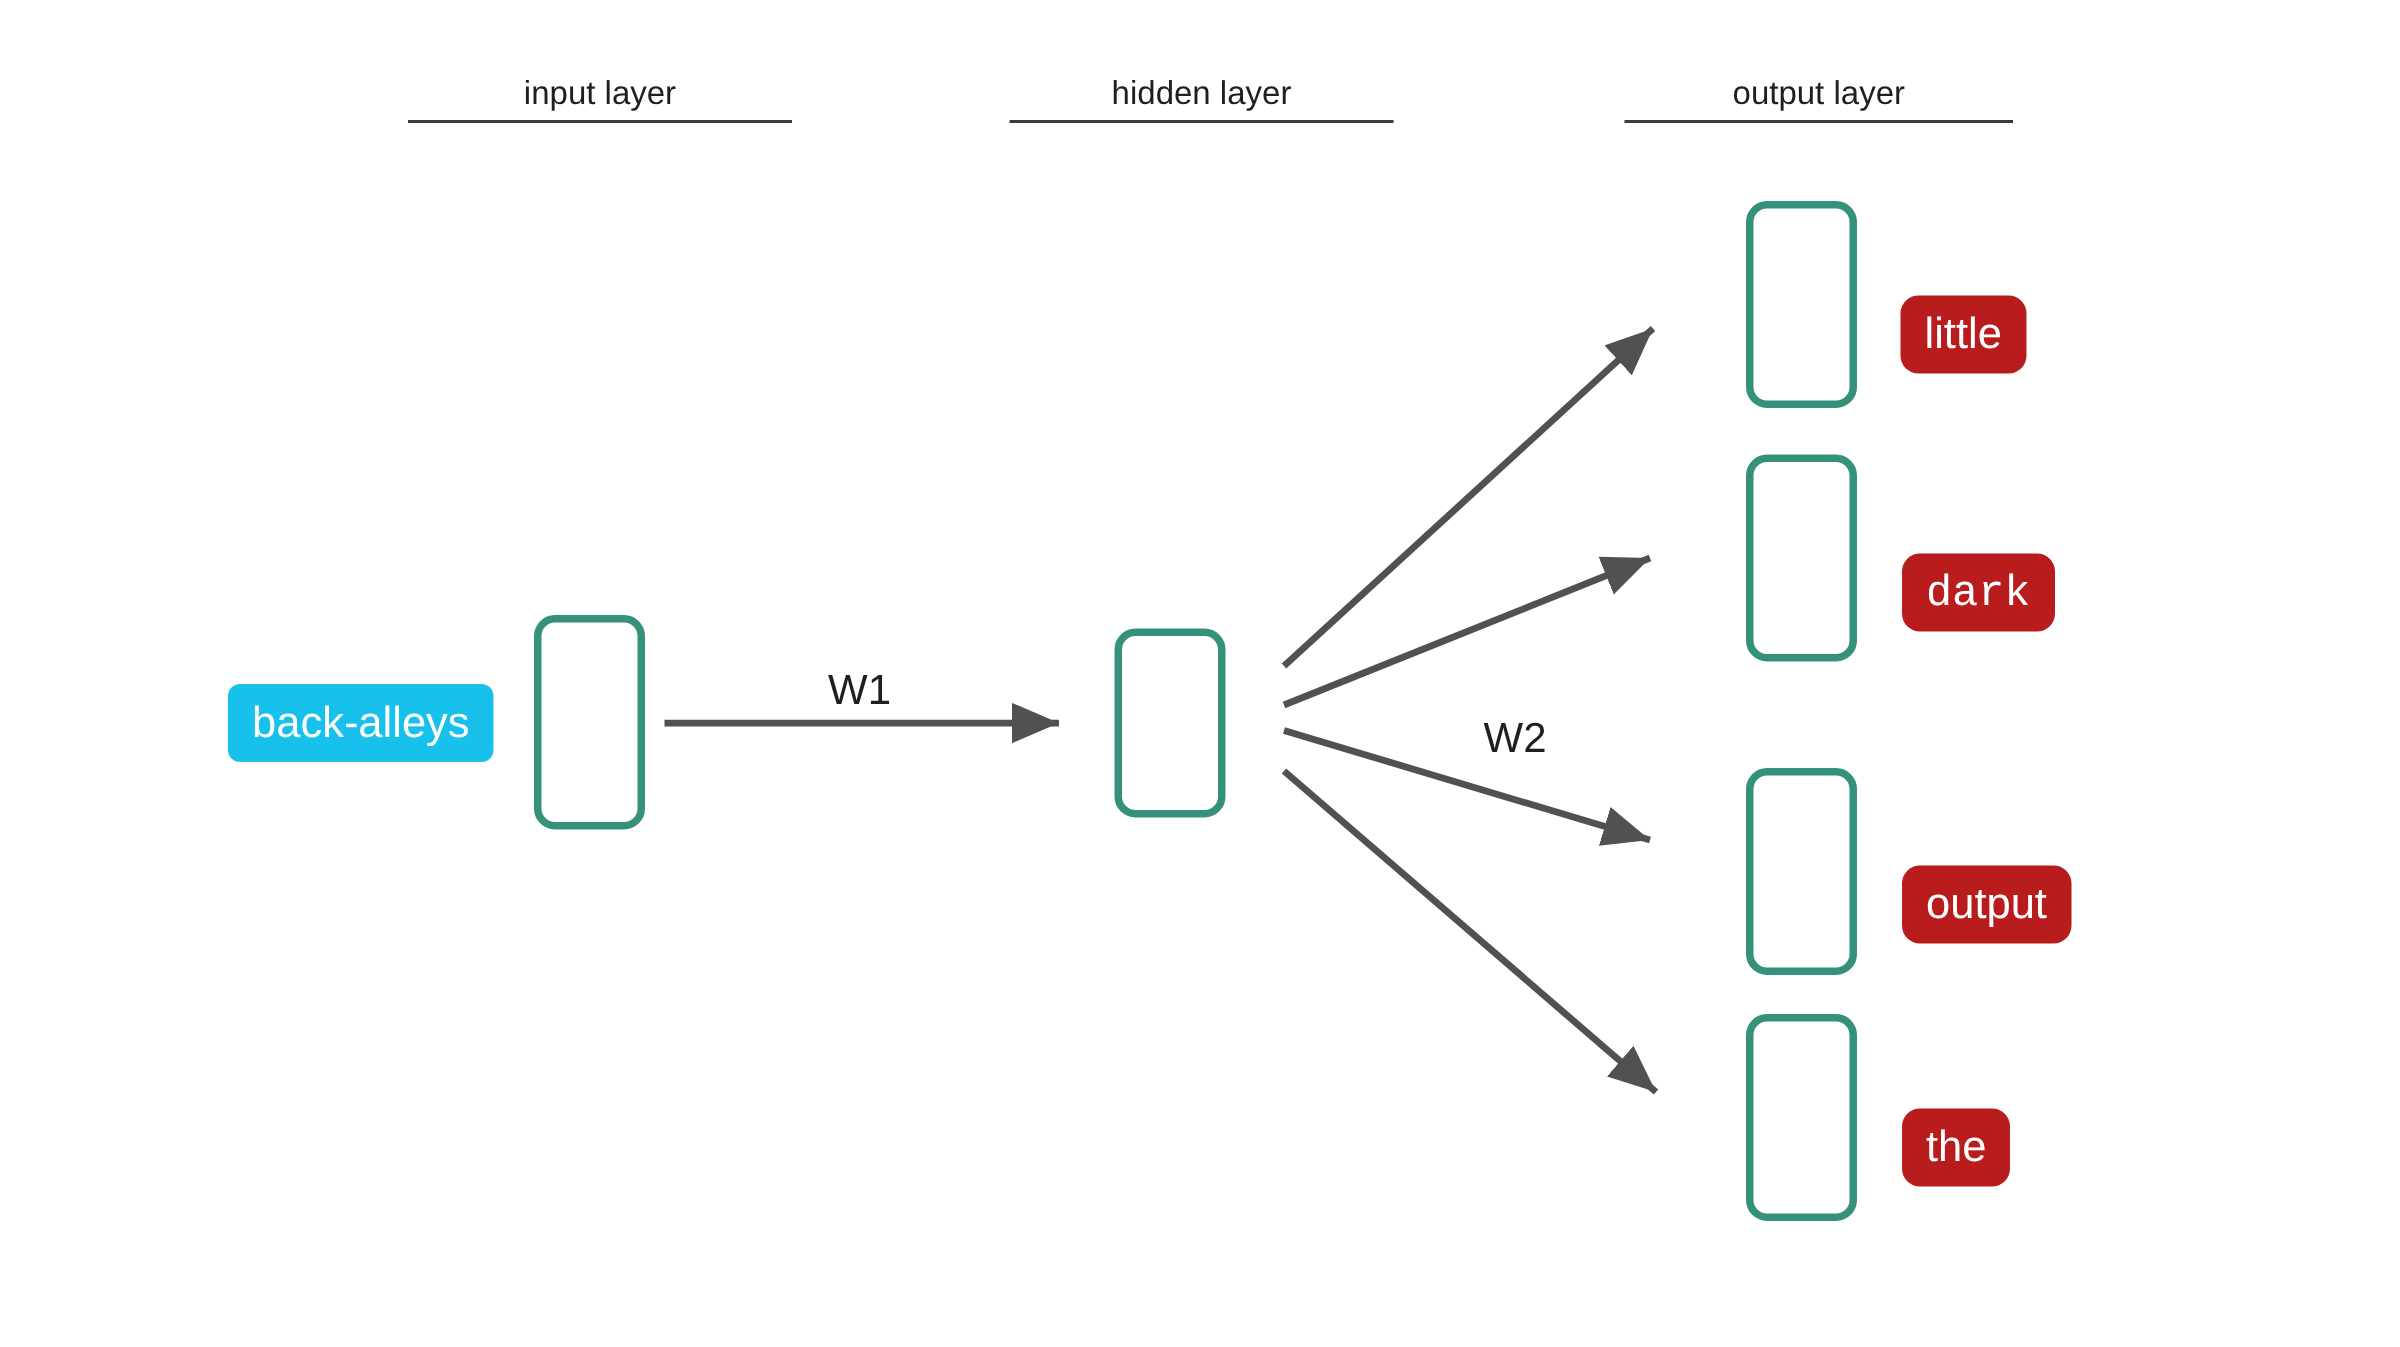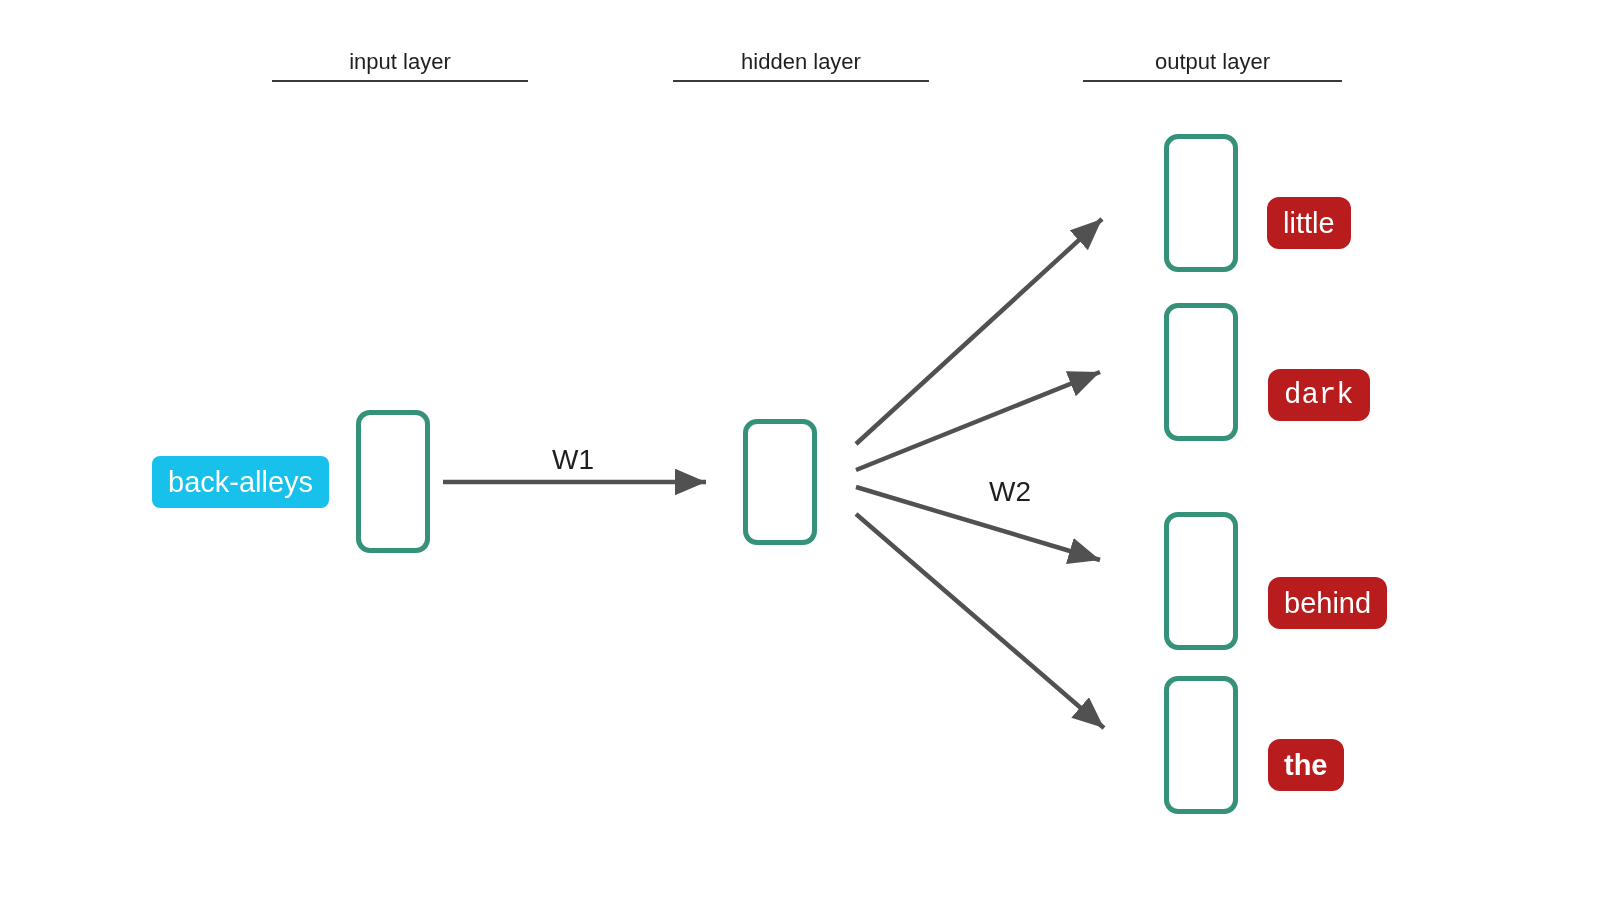--- a/index.html
+++ b/index.html
@@ -63,21 +63,21 @@
     margin-left: 27px;
   }
   .chip.pink {
     background: #b91c1c;
     border-radius: 12px;
     margin-top: 20px;
   }
   .chip.word-0 { left: 1267px; top: 177px; }
   .chip.word-1 { left: 1268px; top: 349px; font-family: Liberation Mono, monospace; }
   .chip.word-2 { left: 1268px; top: 557px; }
-  .chip.word-3 { left: 1268px; top: 719px; font-weight: bold; }
+  .chip.word-3 { left: 1268px; top: 719px; }
 
   
   .w-label {
     position: absolute;
     font-size: 28px;
     color: #1f1f1f;
     text-align: center;
     width: 80px;
   }
   .w-label.w1 { left: 533px; top: 444px; }
@@ -125,16 +125,16 @@
     <line x1="856" y1="470" x2="1100" y2="372" marker-end="url(#ah)"></line>
     <line x1="856" y1="487" x2="1100" y2="560" marker-end="url(#ah)"></line>
     <line x1="856" y1="514" x2="1104" y2="728" marker-end="url(#ah)"></line>
   </svg>
 
   <div class="w-label w1">W1</div>
   <div class="w-label w2">W2</div>
 
   <div class="chip pink word-0">little</div>
   <div class="chip pink word-1">dark</div>
-  <div class="chip pink word-2">behind</div>
+  <div class="chip pink word-2">output</div>
   <div class="chip pink word-3">the</div>
 
 </div>
 
 </body></html>

